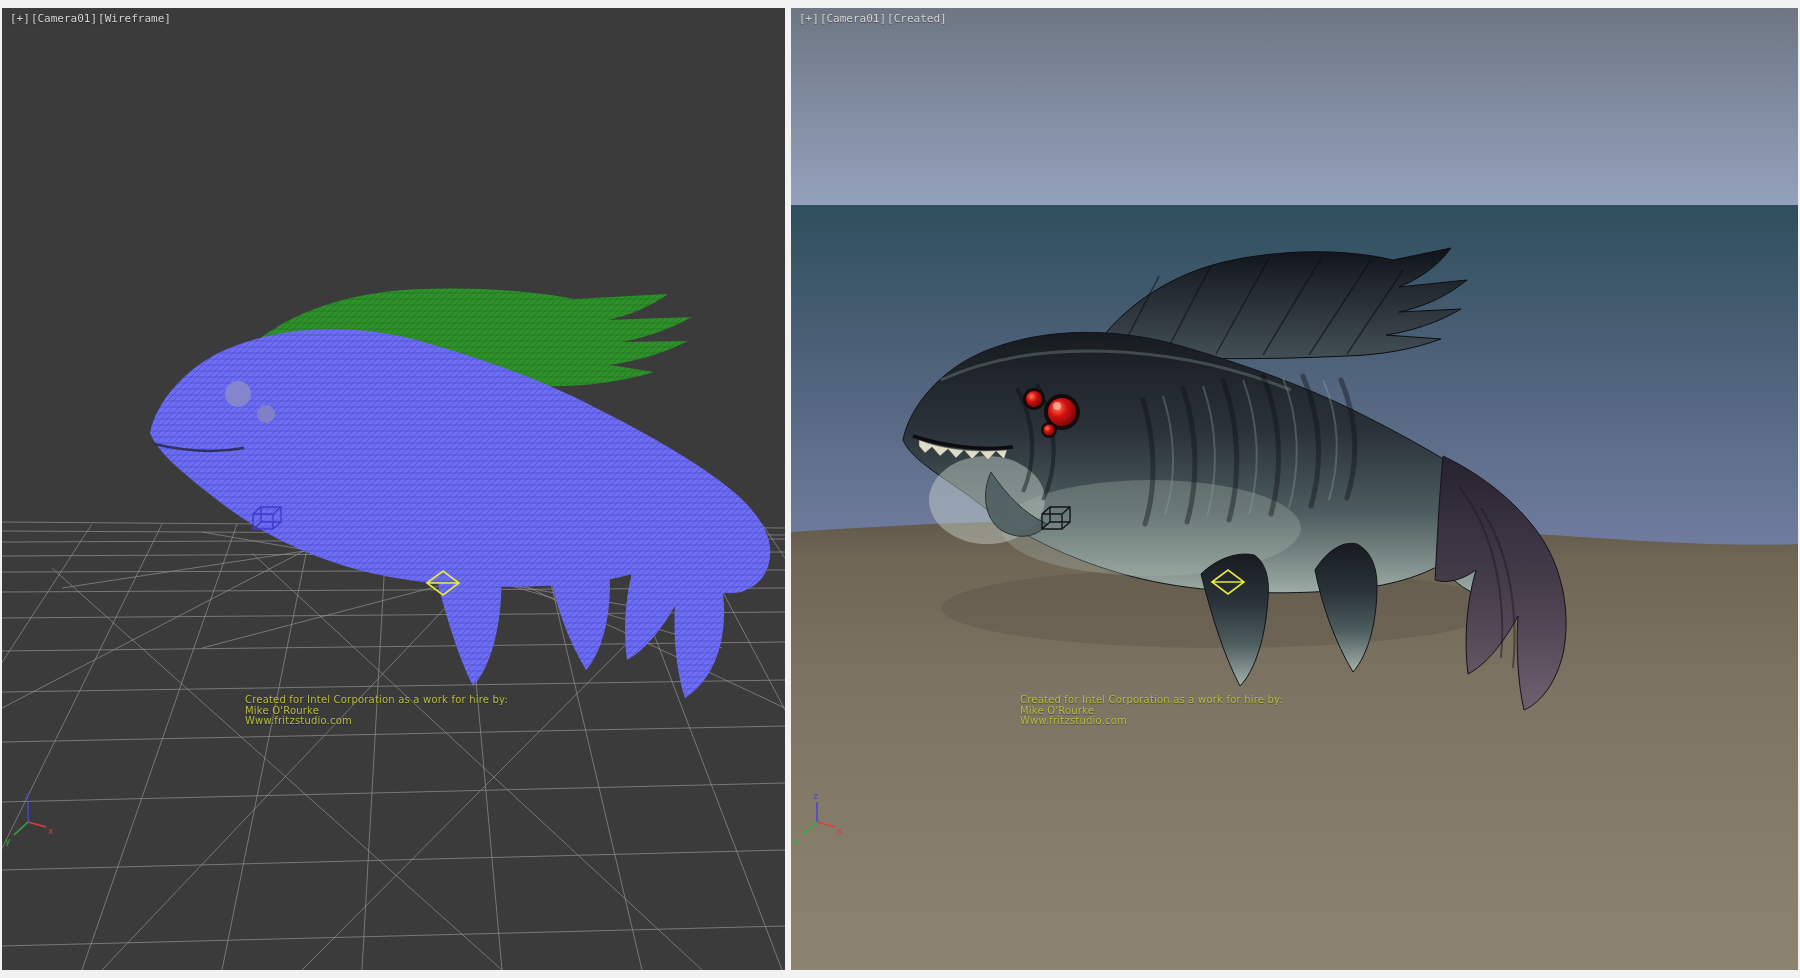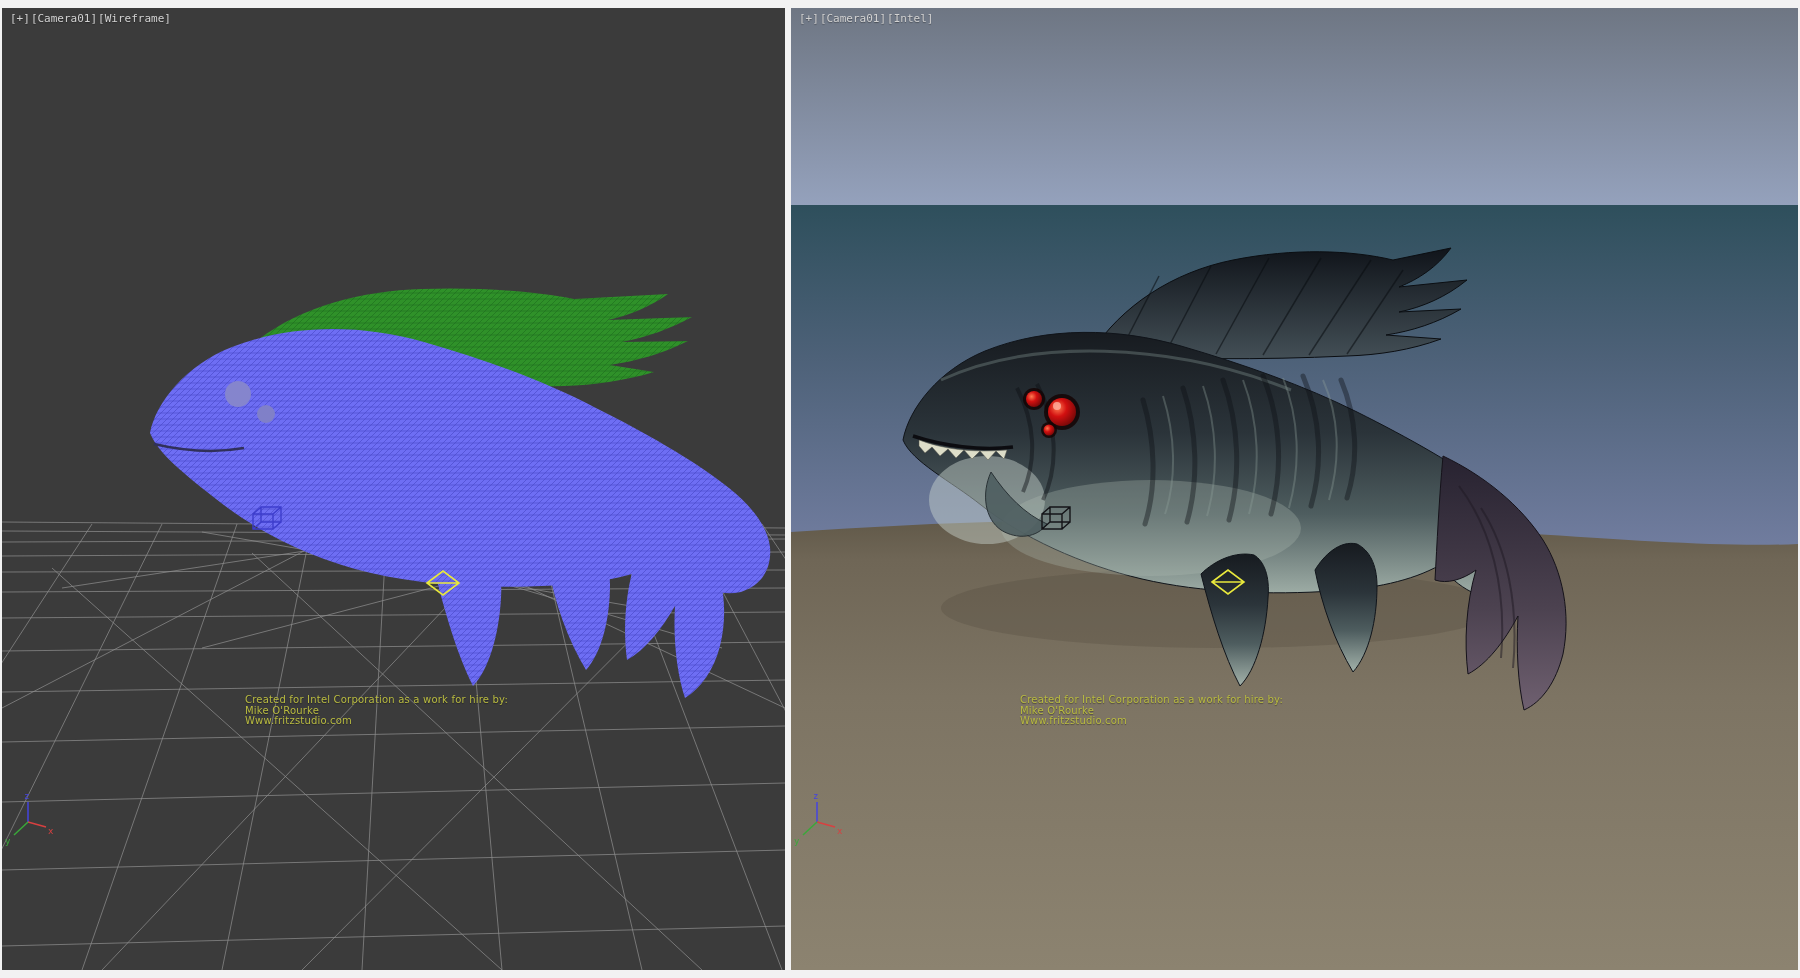--- a/index.html
+++ b/index.html
@@ -108,21 +108,21 @@
     <span>Mike O'Rourke</span>
     <span>Www.fritzstudio.com</span>
   </div>
 </div>
 
 <div id="vp-right" class="viewport">
 
   <div class="vp-label">
     <span>[+]</span>
     <span>[Camera01]</span>
-    <span>[Intel]</span>
+    <span>[Created]</span>
   </div>
 
   <svg class="scene" width="1007" height="962" viewBox="0 0 1007 962">
     <defs>
       <linearGradient id="skyTop" x1="0" y1="0" x2="0" y2="200" gradientUnits="userSpaceOnUse">
         <stop offset="0" stop-color="#6e7683"></stop>
         <stop offset="1" stop-color="#95a2bd"></stop>
       </linearGradient>
       <linearGradient id="skyLow" x1="0" y1="197" x2="0" y2="535" gradientUnits="userSpaceOnUse">
         <stop offset="0" stop-color="#2e4f5c"></stop>

